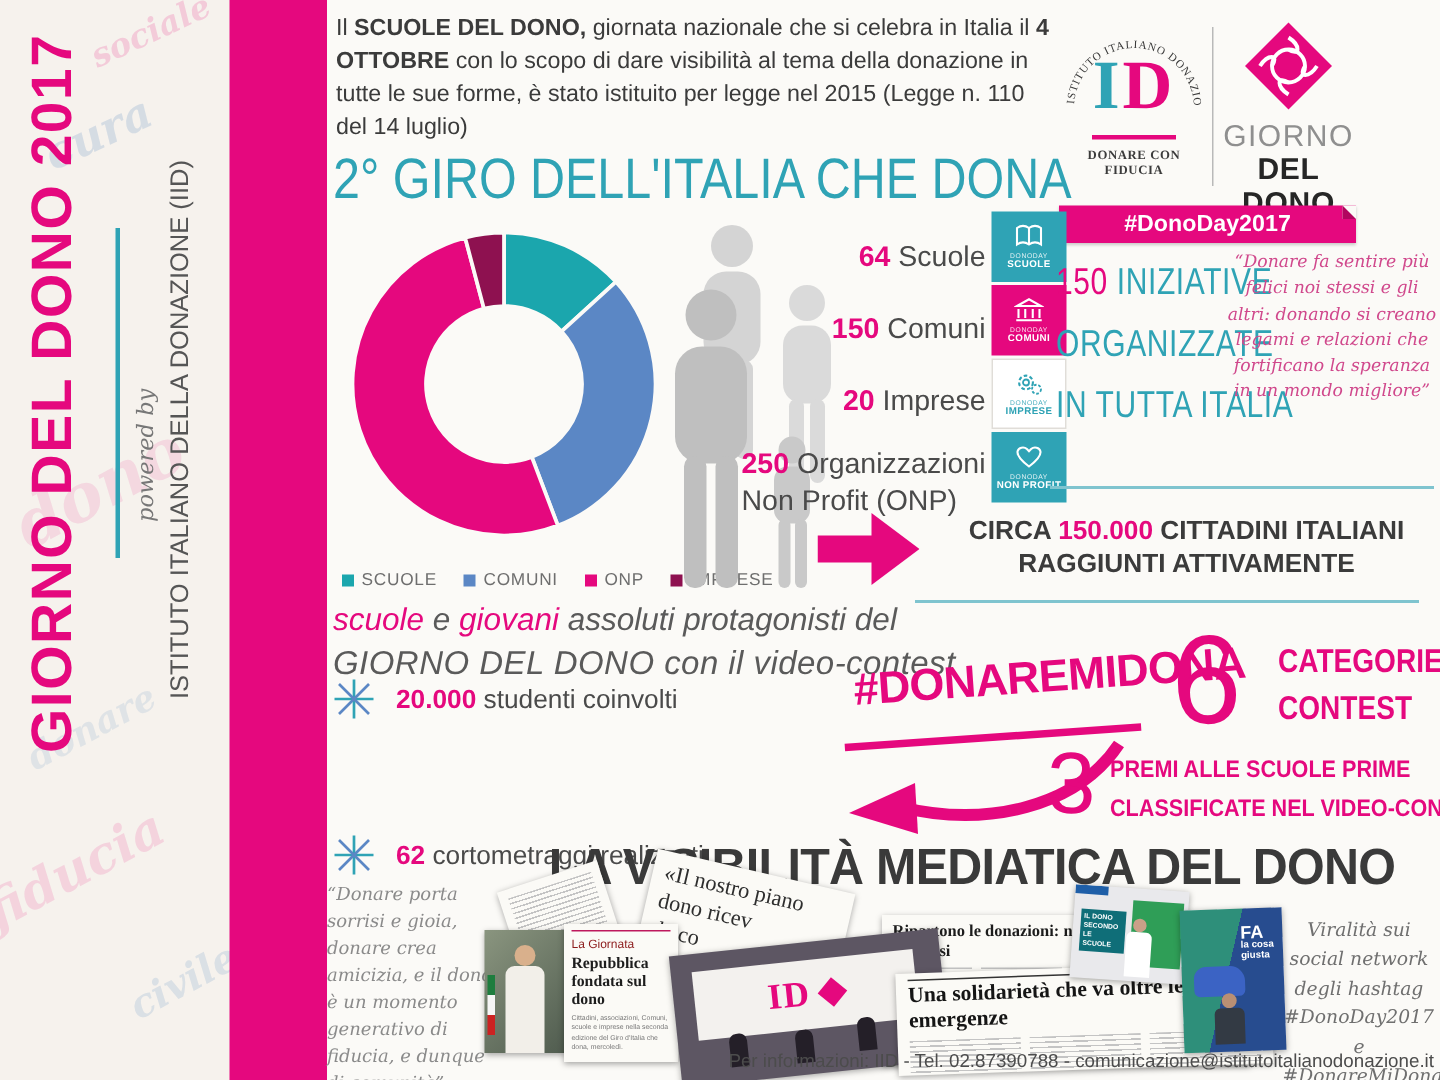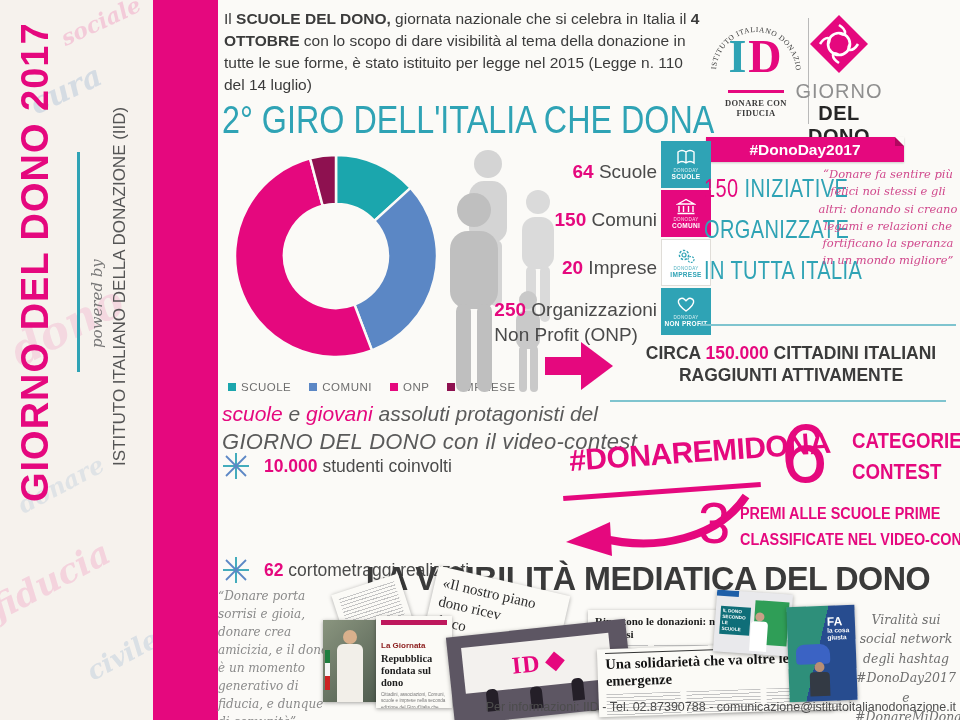--- a/index.html
+++ b/index.html
@@ -27,21 +27,21 @@
   
   #intro{left:224px;top:8px;width:480px;font-size:15.5px;line-height:1.42;color:var(--dark);}
   #main-title{left:222px;top:99px;font-size:38px;color:var(--teal);white-space:nowrap;}
   
   #iid-logo{left:708px;top:10px;width:96px;height:124px;}
   #iid-arc-svg{position:absolute;left:0;top:0;}
   #iid-id{position:absolute;left:0;top:24px;width:96px;text-align:center;font-family:"Liberation Serif",serif;font-weight:700;font-size:46px;letter-spacing:2px;line-height:1;}
   #iid-line{position:absolute;left:20px;top:80px;width:56px;height:3px;background:var(--magenta);}
   #iid-tag{position:absolute;left:0;top:88px;width:96px;text-align:center;font-family:"Liberation Serif",serif;font-weight:700;font-size:8.5px;color:#3b3b3b;letter-spacing:.4px;}
   #logo-divider{left:808px;top:18px;width:1px;height:106px;background:#b9b9b9;}
-  #gdd-logo{left:794px;top:12px;width:90px;height:122px;text-align:center;}
+  #gdd-logo{left:814px;top:12px;width:90px;height:122px;text-align:center;}
   #gdd-1{position:absolute;left:0;top:68px;width:90px;font-size:20px;color:#8f8f8f;letter-spacing:1px;}
   #gdd-2{position:absolute;left:0;top:90px;width:90px;font-size:20px;color:#262626;font-weight:700;letter-spacing:.5px;}
   #ribbon{left:706px;top:137px;width:198px;height:25px;background:var(--magenta);color:#fff;text-align:center;font-weight:700;font-size:15.5px;line-height:25px;box-shadow:0 1px 2px rgba(0,0,0,.2);}
   #ribbon-fold{position:absolute;right:0;top:0;width:0;height:0;border-top:9px solid #fbfaf7;border-left:9px solid #b1065f;}
   
   #donut{left:230px;top:150px;}
   #legend{left:228px;top:381px;display:flex;gap:18px;font-size:11.5px;color:#6e6e6e;letter-spacing:.5px;}
   .leg-item{display:flex;align-items:center;gap:5px;}
   .leg-sw{width:8px;height:8px;display:inline-block;}
   
@@ -80,21 +80,21 @@
   #visibilita{left:340px;top:559px;width:616px;text-align:center;font-size:34px;font-weight:700;color:#3a3a3a;letter-spacing:-.5px;transform:scaleX(.95);transform-origin:center top;white-space:nowrap;}
   
   #mattarella{left:218px;top:587px;width:116px;font-family:"DejaVu Serif",serif;font-style:italic;font-size:12px;line-height:1.5;color:#8a8a8a;}
   #viralita{left:855px;top:610px;width:102px;font-family:"DejaVu Serif",serif;font-style:italic;font-size:12.5px;line-height:1.55;color:#6f6f6f;text-align:center;}
   #footer{right:4px;top:700px;font-size:12.5px;color:#4c4c4c;}
   
   .clip{position:absolute;background:#fbfaf6;box-shadow:0 1px 4px rgba(0,0,0,.35);overflow:hidden;}
   .fake{background:repeating-linear-gradient(to bottom,#c4c4c4 0 1px,transparent 1px 3.4px);}
   #clip-papa{left:323px;top:620px;width:54px;height:82px;background:linear-gradient(135deg,#8a957f,#505c4f);}
   #clip-giornata{left:376px;top:616px;width:76px;height:92px;padding:4px 5px;}
-  #clip-giornata .kick{color:#8b1a1a;font-weight:700;font-size:8px;border-top:5px solid #be185d;padding-top:16px;}
+  #clip-giornata .kick{color:#8b1a1a;font-weight:400;font-size:8px;border-top:1px solid #be185d;padding-top:4px;}
   #clip-giornata .head{font-family:"Liberation Serif",serif;font-weight:700;font-size:10.5px;color:#1d1d1d;line-height:1.15;margin:3px 0;}
   #clip-giornata .body{font-size:4.6px;color:#777;line-height:1.35;}
   #clip-gray{left:338px;top:583px;width:70px;height:55px;transform:rotate(-18deg);padding:6px;}
   #clip-quote{left:428px;top:580px;width:135px;height:80px;transform:rotate(13deg);padding:6px 8px;font-family:"Liberation Serif",serif;font-size:15px;color:#2e2e2e;line-height:1.25;}
   #clip-tv{left:450px;top:628px;width:180px;height:88px;transform:rotate(-6deg);background:#5d5663;}
   #clip-tv .backdrop{position:absolute;left:14px;top:12px;width:148px;height:46px;background:#f3f1ee;display:flex;align-items:center;justify-content:center;gap:8px;}
   #clip-tv .idtxt{font-family:"Liberation Serif",serif;font-weight:700;font-size:24px;color:var(--magenta);letter-spacing:1px;}
   #clip-tv .dia{width:14px;height:14px;background:var(--magenta);transform:rotate(45deg);}
   .fig-dark{position:absolute;width:12px;height:22px;background:#241f28;border-radius:5px 5px 0 0;}
   #clip-ripartono{left:588px;top:610px;width:245px;height:100px;padding:5px 7px;}
@@ -288,21 +288,21 @@
     <svg width="28" height="28" viewBox="0 0 28 28">
         <g stroke="#2fa3b5" stroke-width="1.8">
           <line x1="14" y1="1" x2="14" y2="27"></line>
           <line x1="1" y1="14" x2="27" y2="14"></line>
         </g>
         <g stroke="#5b87c5" stroke-width="1.8">
           <line x1="4" y1="4" x2="24" y2="24"></line>
           <line x1="24" y1="4" x2="4" y2="24"></line>
         </g>
       </svg>
-    <span><span class="magb">10.000</span><span> studenti coinvolti</span></span>
+    <span><span class="magb">20.000</span><span> studenti coinvolti</span></span>
   </div>
   <div class="bullet-row" style="top:532px;margin-top:24px;">
     <svg width="28" height="28" viewBox="0 0 28 28">
         <g stroke="#2fa3b5" stroke-width="1.8">
           <line x1="14" y1="1" x2="14" y2="27"></line>
           <line x1="1" y1="14" x2="27" y2="14"></line>
         </g>
         <g stroke="#5b87c5" stroke-width="1.8">
           <line x1="4" y1="4" x2="24" y2="24"></line>
           <line x1="24" y1="4" x2="4" y2="24"></line>

